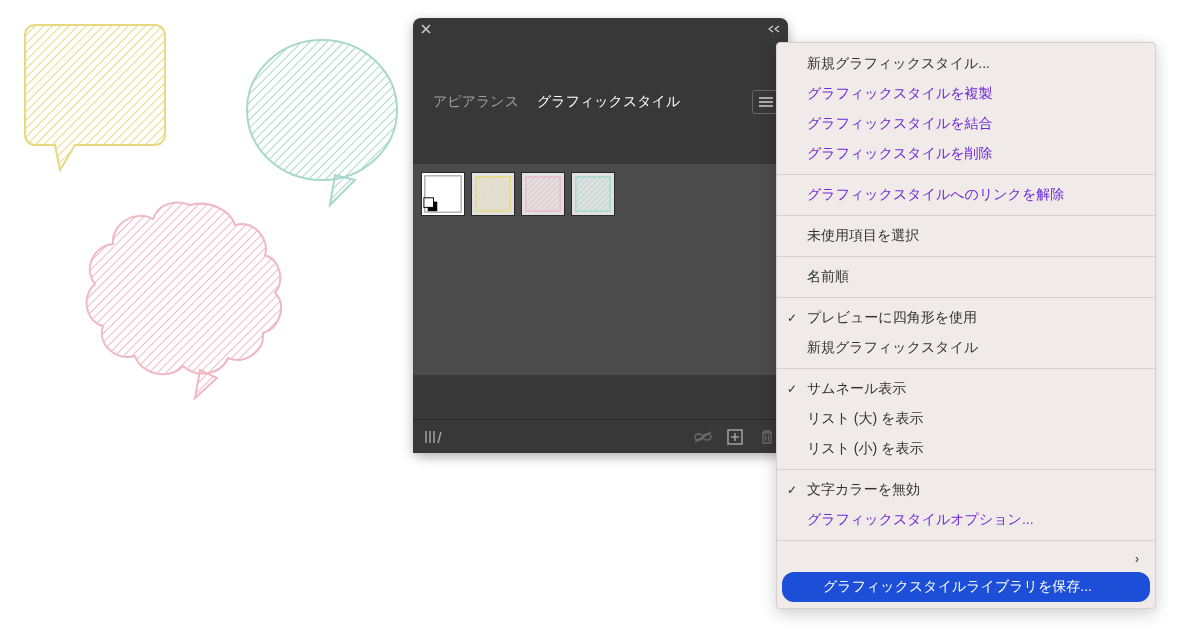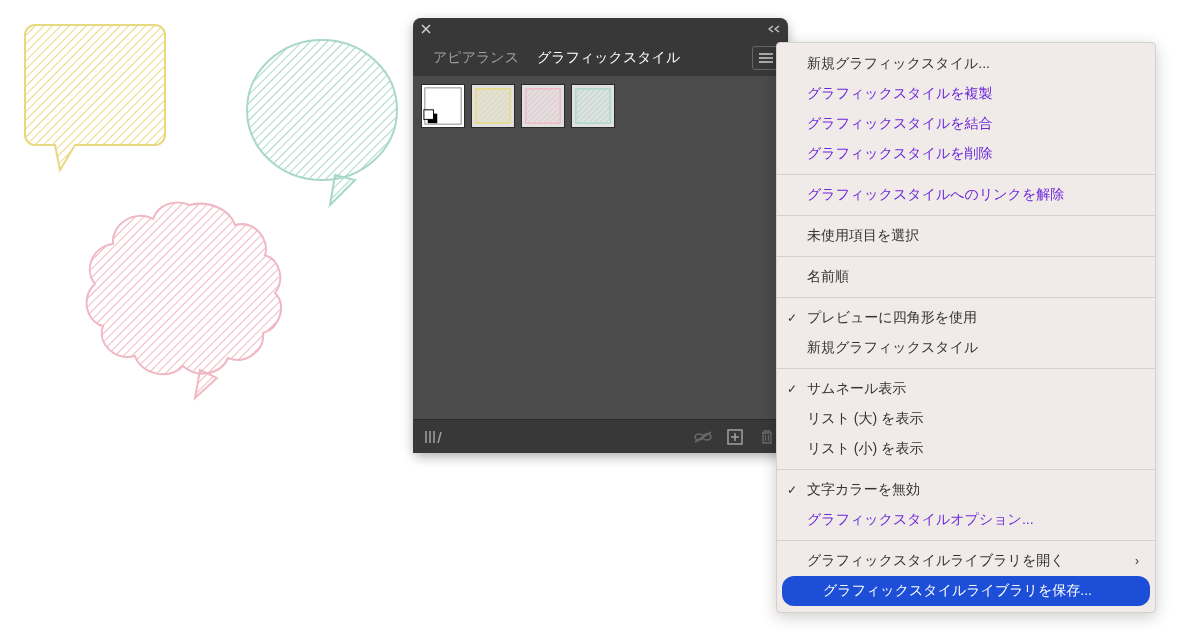--- a/index.html
+++ b/index.html
@@ -47,20 +47,21 @@
       position: absolute;
       left: 413px;
       top: 18px;
       width: 375px;
       height: 435px;
       background: #383838;
       border-radius: 8px;
       box-shadow: 0 4px 12px rgba(0,0,0,0.3);
       display: flex;
       flex-direction: column;
+      gap: 44px;
     }
     .panel-titlebar {
       height: 22px;
       display: flex;
       align-items: center;
       padding: 0 8px;
       justify-content: space-between;
     }
     .panel-close-x {
       color: #d0d0d0;
@@ -374,19 +375,18 @@
   <div class="flyout-item">
       <span class="check">✓</span>
       <span>文字カラーを無効</span>
     </div>
   <div class="flyout-item disabled">
       <span>グラフィックスタイルオプション...</span>
     </div>
   <div class="flyout-divider"></div>
 
   <div class="flyout-item">
-      <span>グラフィックスタイルライブラリを開く</span>
       <span class="arrow">›</span>
     </div>
   <div class="flyout-item highlight">
       <span>グラフィックスタイルライブラリを保存...</span>
     </div>
 </div>
 
 </body></html>

